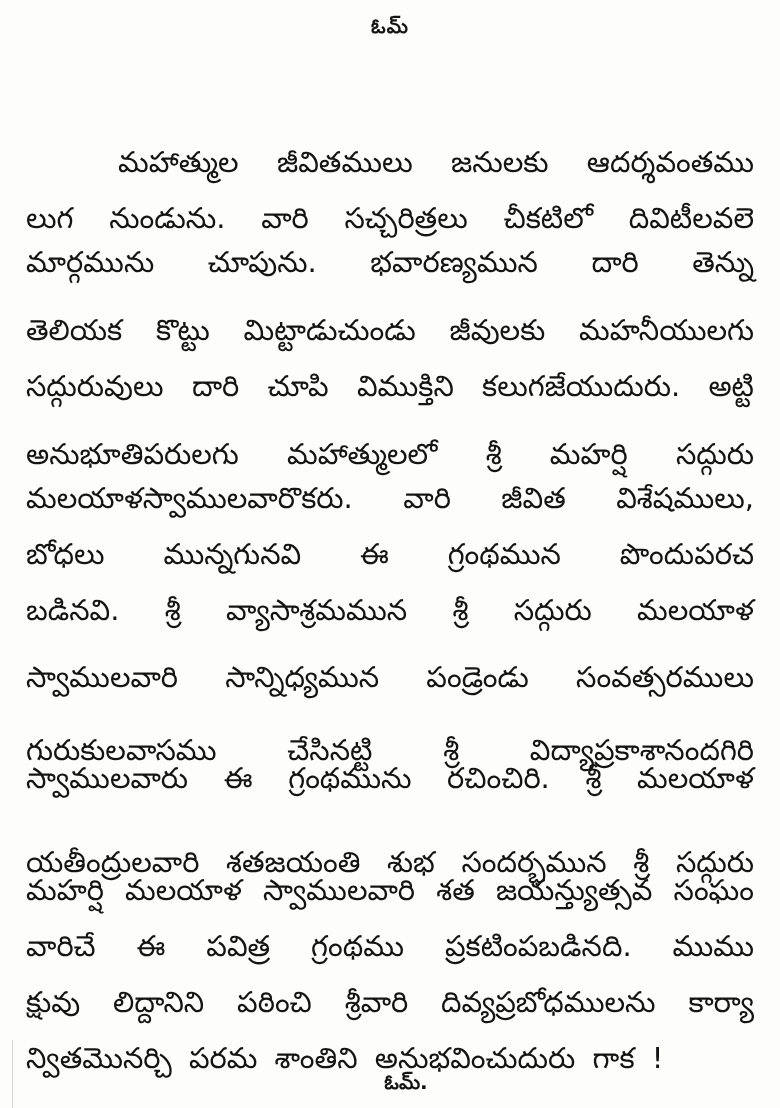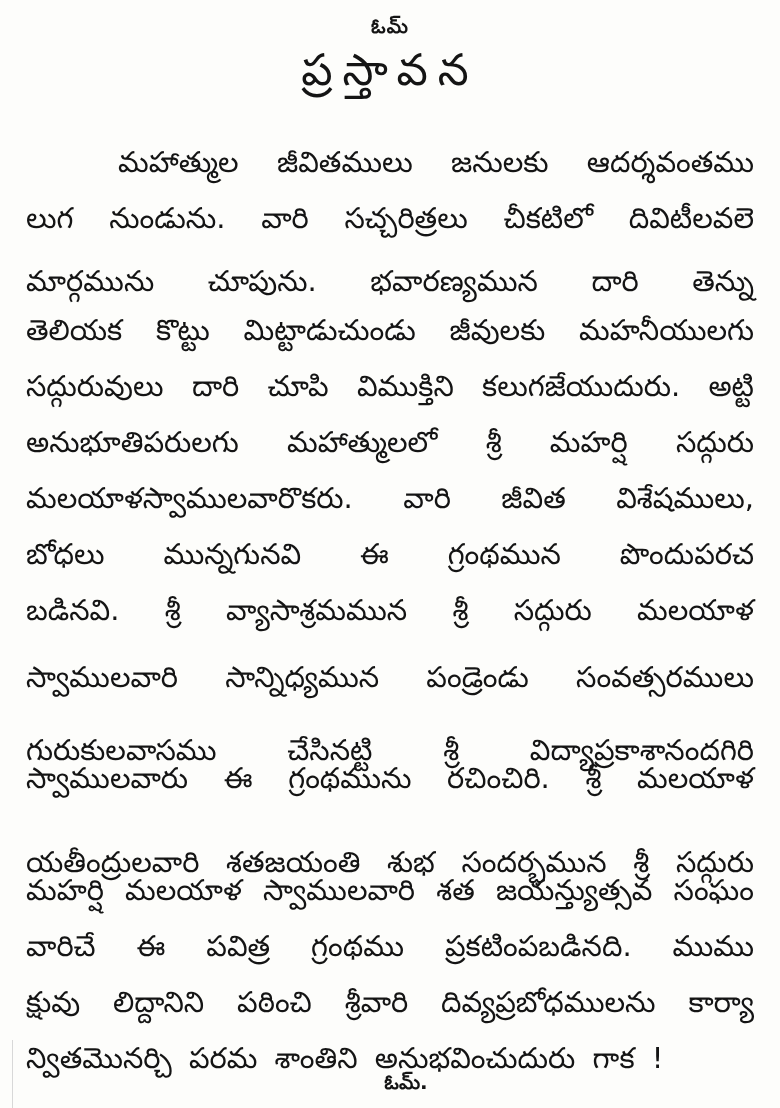--- a/index.html
+++ b/index.html
@@ -87,29 +87,28 @@
     }
   </style>
 </head>
 <body>
 
 <div class="page">
   <div class="edge"></div>
 
   <div class="om-top">ఓమ్</div>
 
-  <div class="title">ప్రస్తావన</div>
 
   <div class="body-text">
     <div class="line first" style="top:0px">మహాత్ముల జీవితములు జనులకు ఆదర్శవంతము</div>
     <div class="line" style="top:56px">లుగ నుండును. వారి సచ్చరిత్రలు చీకటిలో దివిటీలవలె</div>
-    <div class="line" style="top:119px">మార్గమును చూపును. భవారణ్యమున దారి తెన్ను</div>
+    <div class="line" style="top:100px">మార్గమును చూపును. భవారణ్యమున దారి తెన్ను</div>
     <div class="line" style="top:168px">తెలియక కొట్టు మిట్టాడుచుండు జీవులకు మహనీయులగు</div>
     <div class="line" style="top:224px">సద్గురువులు దారి చూపి విముక్తిని కలుగజేయుదురు. అట్టి</div>
-    <div class="line" style="top:280px">అనుభూతిపరులగు మహాత్ములలో శ్రీ మహర్షి సద్గురు</div>
+    <div class="line" style="top:292px">అనుభూతిపరులగు మహాత్ములలో శ్రీ మహర్షి సద్గురు</div>
     <div class="line" style="top:336px">మలయాళస్వాములవారొకరు. వారి జీవిత విశేషములు,</div>
     <div class="line" style="top:392px">బోధలు మున్నగునవి ఈ గ్రంథమున పొందుపరచ</div>
     <div class="line" style="top:448px">బడినవి. శ్రీ వ్యాసాశ్రమమున శ్రీ సద్గురు మలయాళ</div>
     <div class="line" style="top:515px">స్వాములవారి సాన్నిధ్యమున పండ్రెండు సంవత్సరములు</div>
     <div class="line" style="top:588px">గురుకులవాసము చేసినట్టి శ్రీ విద్యాప్రకాశానందగిరి</div>
     <div class="line" style="top:616px">స్వాములవారు ఈ గ్రంథమును రచించిరి. శ్రీ మలయాళ</div>
     <div class="line" style="top:700px">యతీంద్రులవారి శతజయంతి శుభ సందర్భమున శ్రీ సద్గురు</div>
     <div class="line" style="top:728px">మహర్షి మలయాళ స్వాములవారి శత జయన్త్యుత్సవ సంఘం</div>
     <div class="line" style="top:784px">వారిచే ఈ పవిత్ర గ్రంథము ప్రకటింపబడినది. ముము</div>
     <div class="line" style="top:840px">క్షువు లిద్దానిని పఠించి శ్రీవారి దివ్యప్రబోధములను కార్యా</div>

